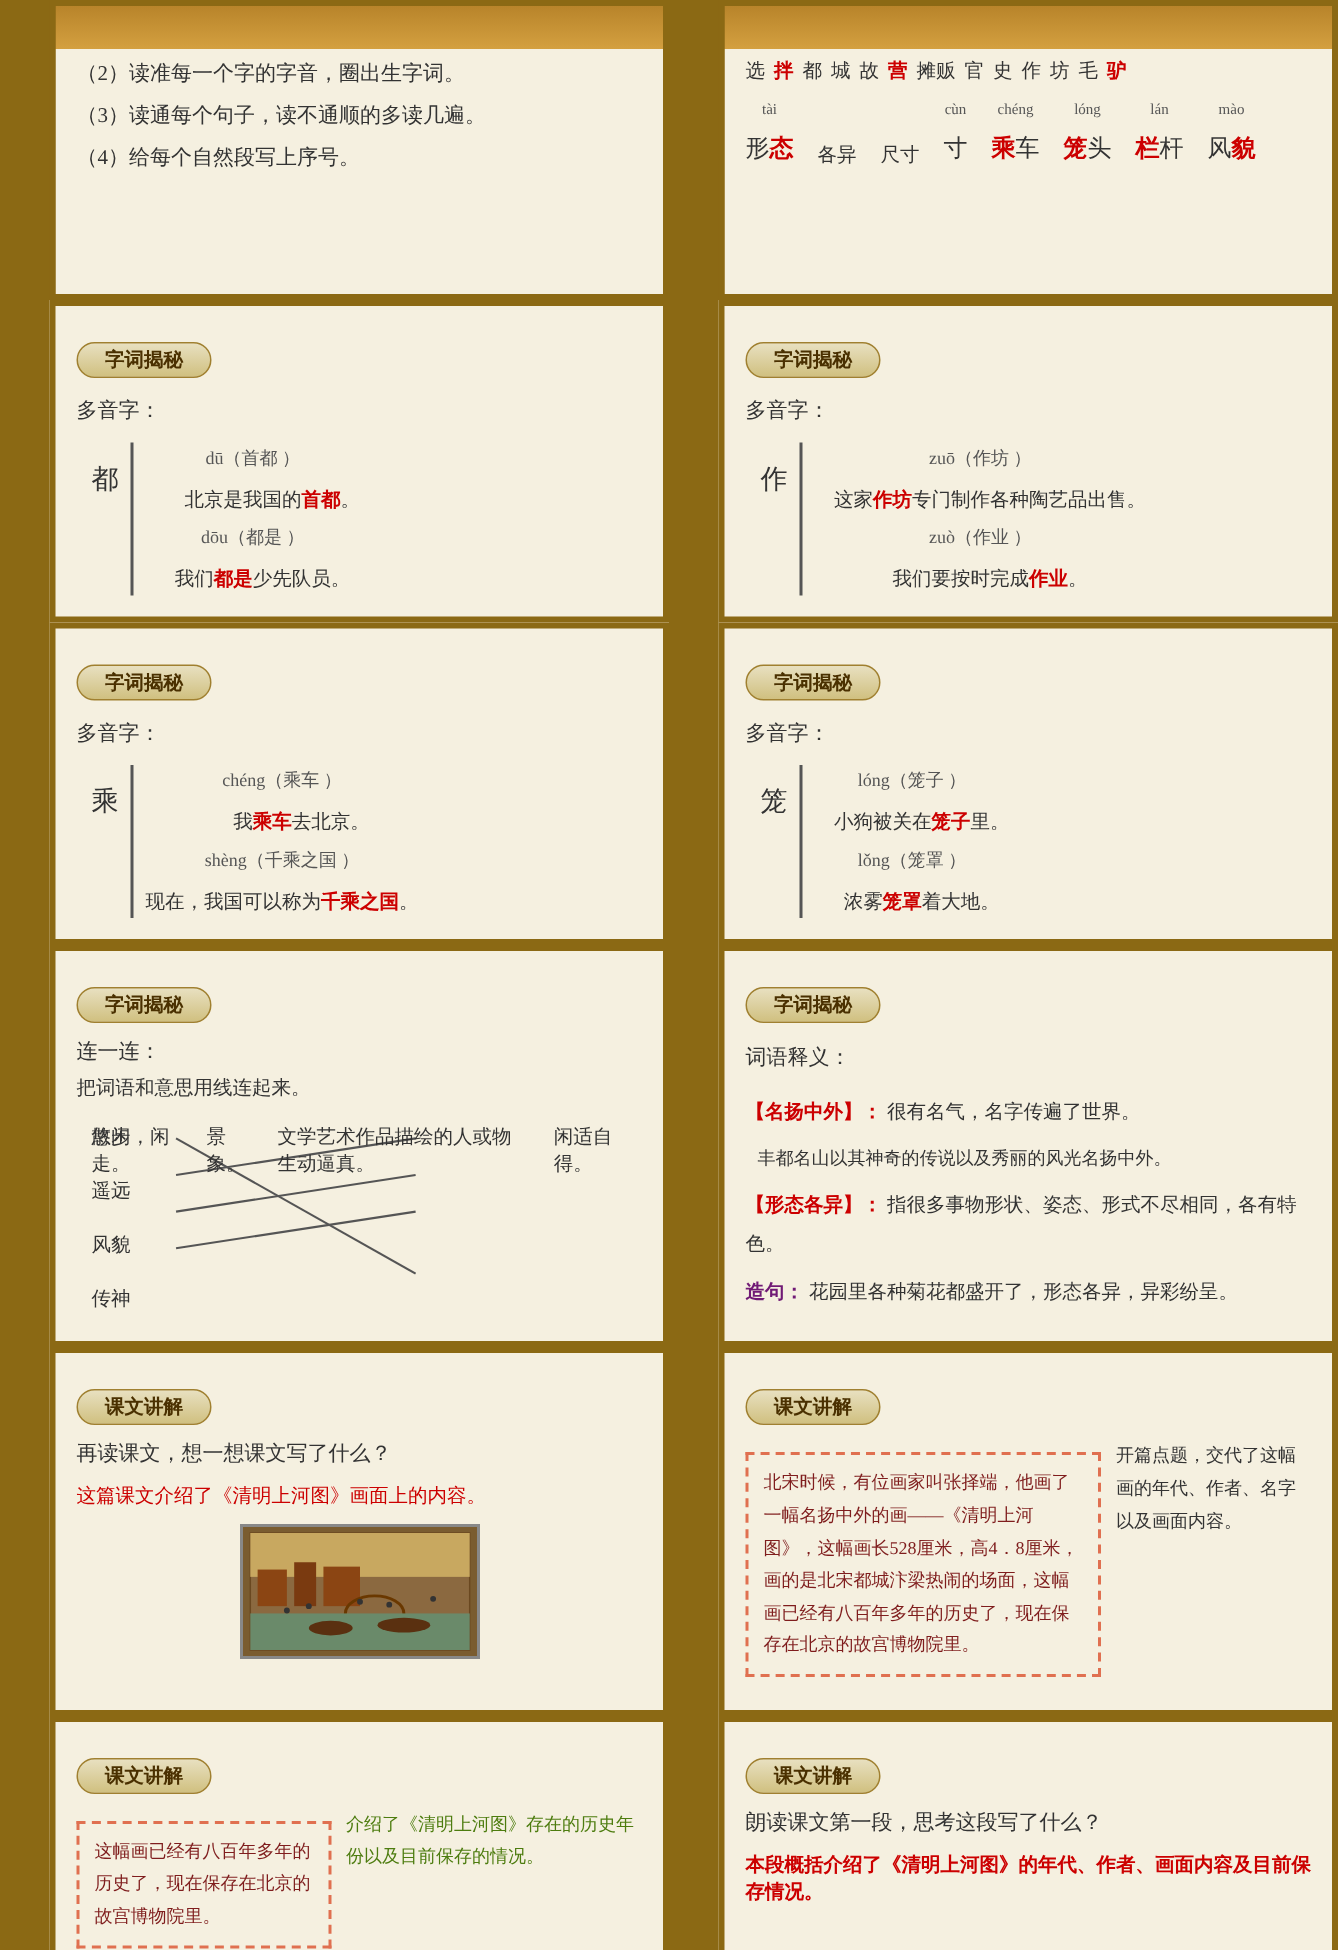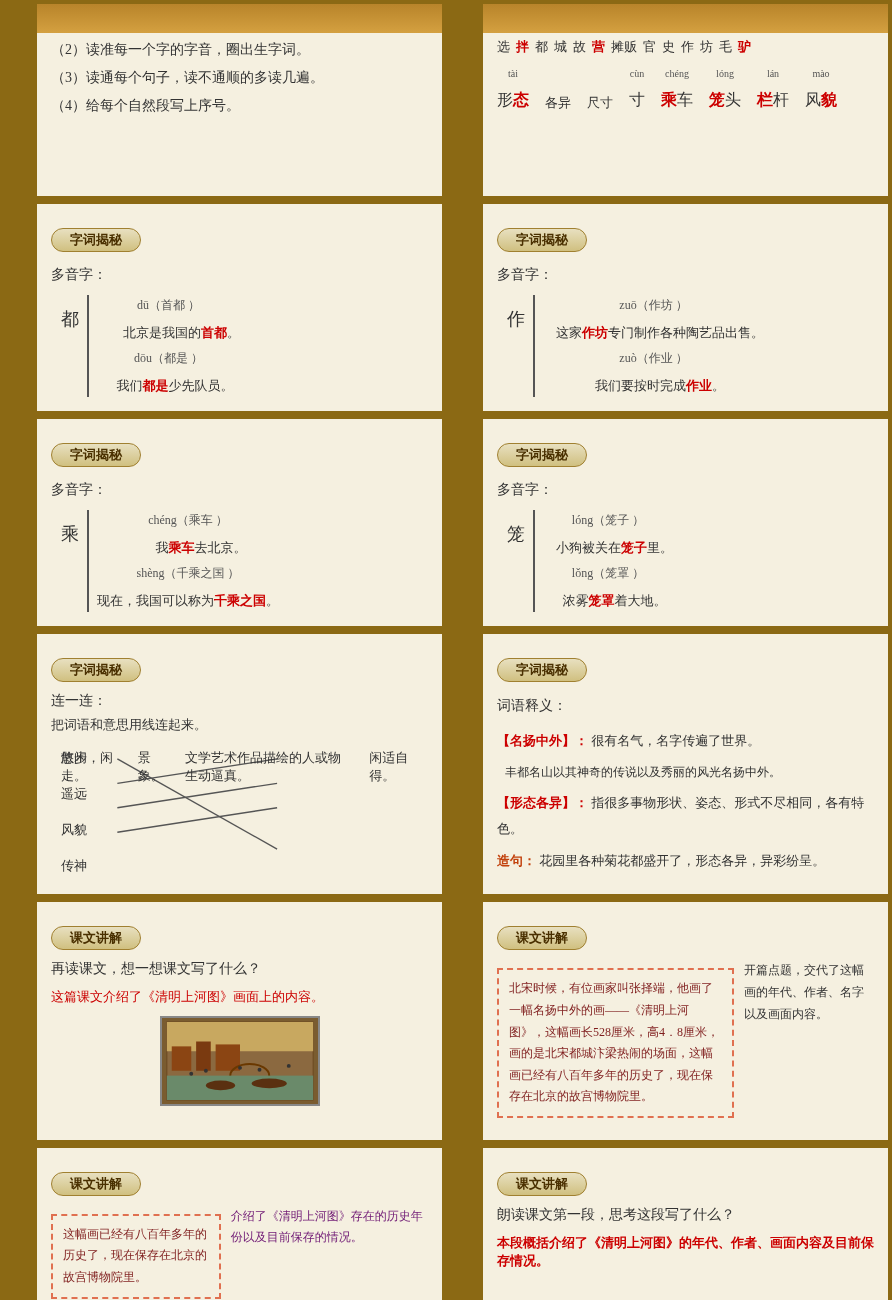--- a/index.html
+++ b/index.html
@@ -75,21 +75,21 @@
     }
     .meaning {
       color: #333;
       font-size: 13px;
     }
     .highlight-red {
       color: #c00;
       font-weight: bold;
     }
     .highlight-blue {
-      color: #c2410c;
+      color: #701a75;
       font-weight: bold;
     }
 
     
     .panel-top-left {
       background: linear-gradient(180deg, #b8842a 0%, #d4a040 15%, #f5f0e0 15%);
     }
     .panel-top-right {
       background: linear-gradient(180deg, #b8842a 0%, #d4a040 15%, #f5f0e0 15%);
     }
@@ -175,21 +175,21 @@
       font-size: 12px;
       color: #7f1d1d;
       line-height: 1.8;
       margin: 8px 0;
     }
     .bottom-two-col {
       display: flex;
       gap: 10px;
       align-items: flex-start;
     }
-    .bottom-col { flex: 1; font-size: 12px; color: #701a75; line-height: 1.8; }
+    .bottom-col { flex: 1; font-size: 12px; color: #4d7c0f; line-height: 1.8; }
   </style>
 </head>
 <body>
 
 <div class="panel panel-top-left">
   <div class="top-content">
     <div>（2）读准每一个字的字音，圈出生字词。</div>
     <div>（3）读通每个句子，读不通顺的多读几遍。</div>
     <div>（4）给每个自然段写上序号。</div>
   </div>

